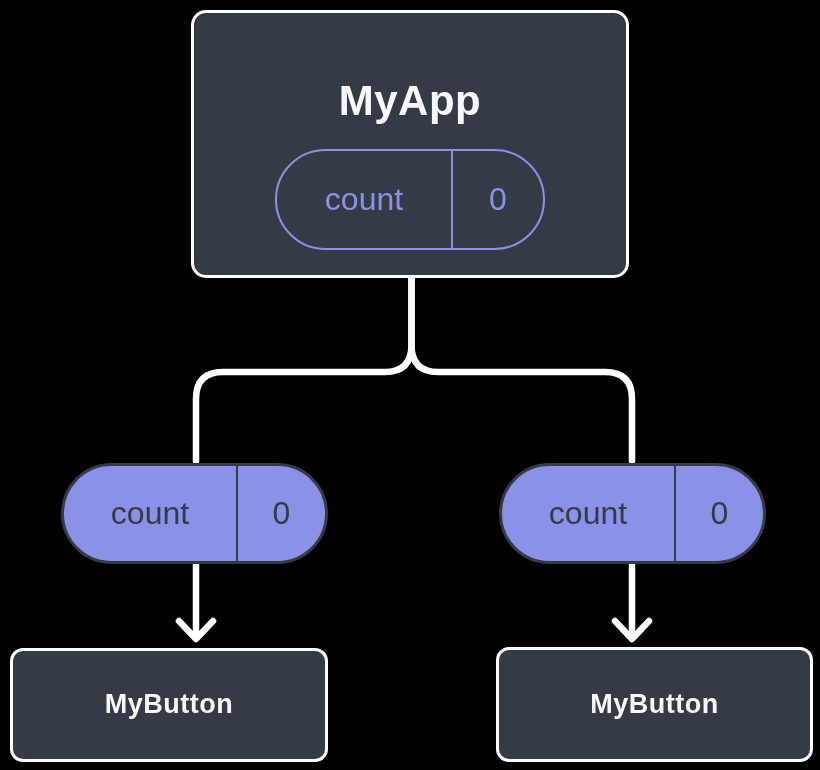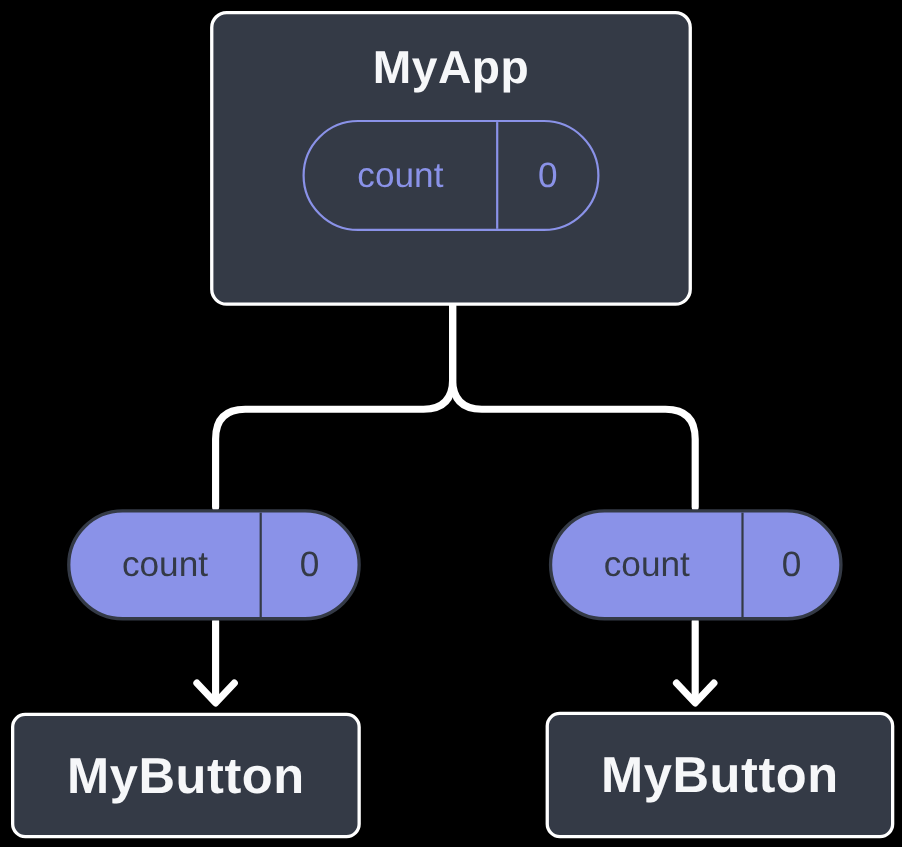--- a/index.html
+++ b/index.html
@@ -43,34 +43,34 @@
     border: 3px solid var(--card-border);
     z-index: 2;
     display: flex;
     flex-direction: column;
     align-items: center;
   }
   .card-root {
     left: 191px; top: 10px;
     width: 438px; height: 268px;
     border-radius: 15px;
-    padding-top: 24px;
+    padding-top: 64px;
   }
   .card-title {
     color: var(--text-light);
     font-size: 42px;
     font-weight: 700;
     line-height: 1.15;
     letter-spacing: 0.5px;
   }
   .card-leaf {
     border-radius: 13px;
     justify-content: center;
   }
-  .card-leaf .card-title { font-size: 46px; }
+  .card-leaf .card-title { font-size: 27px; }
   .card-leaf-left  { left: 10px;  top: 648px; width: 318px; height: 114px; }
   .card-leaf-right { left: 496px; top: 647px; width: 317px; height: 115px; }
 
   .pill {
     display: flex;
     align-items: stretch;
     border-radius: 999px;
     font-size: 32px;
     z-index: 2;
   }

